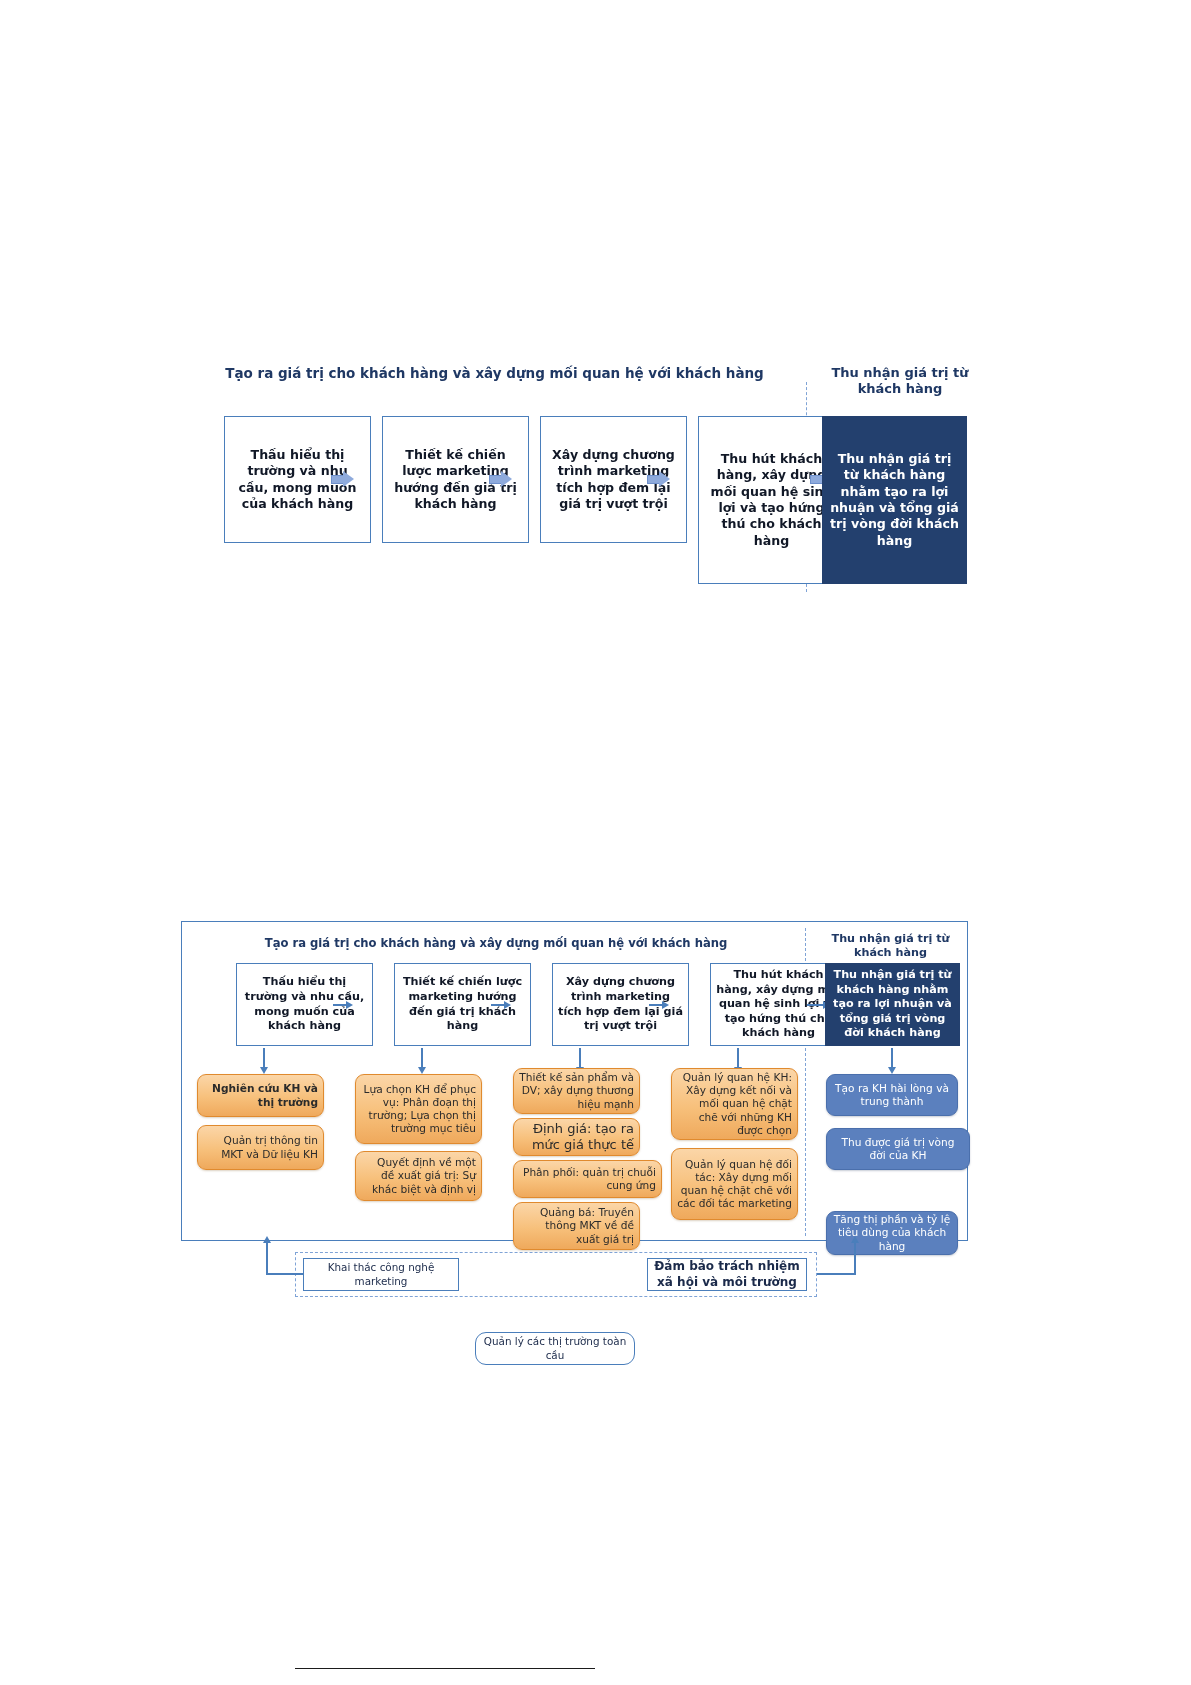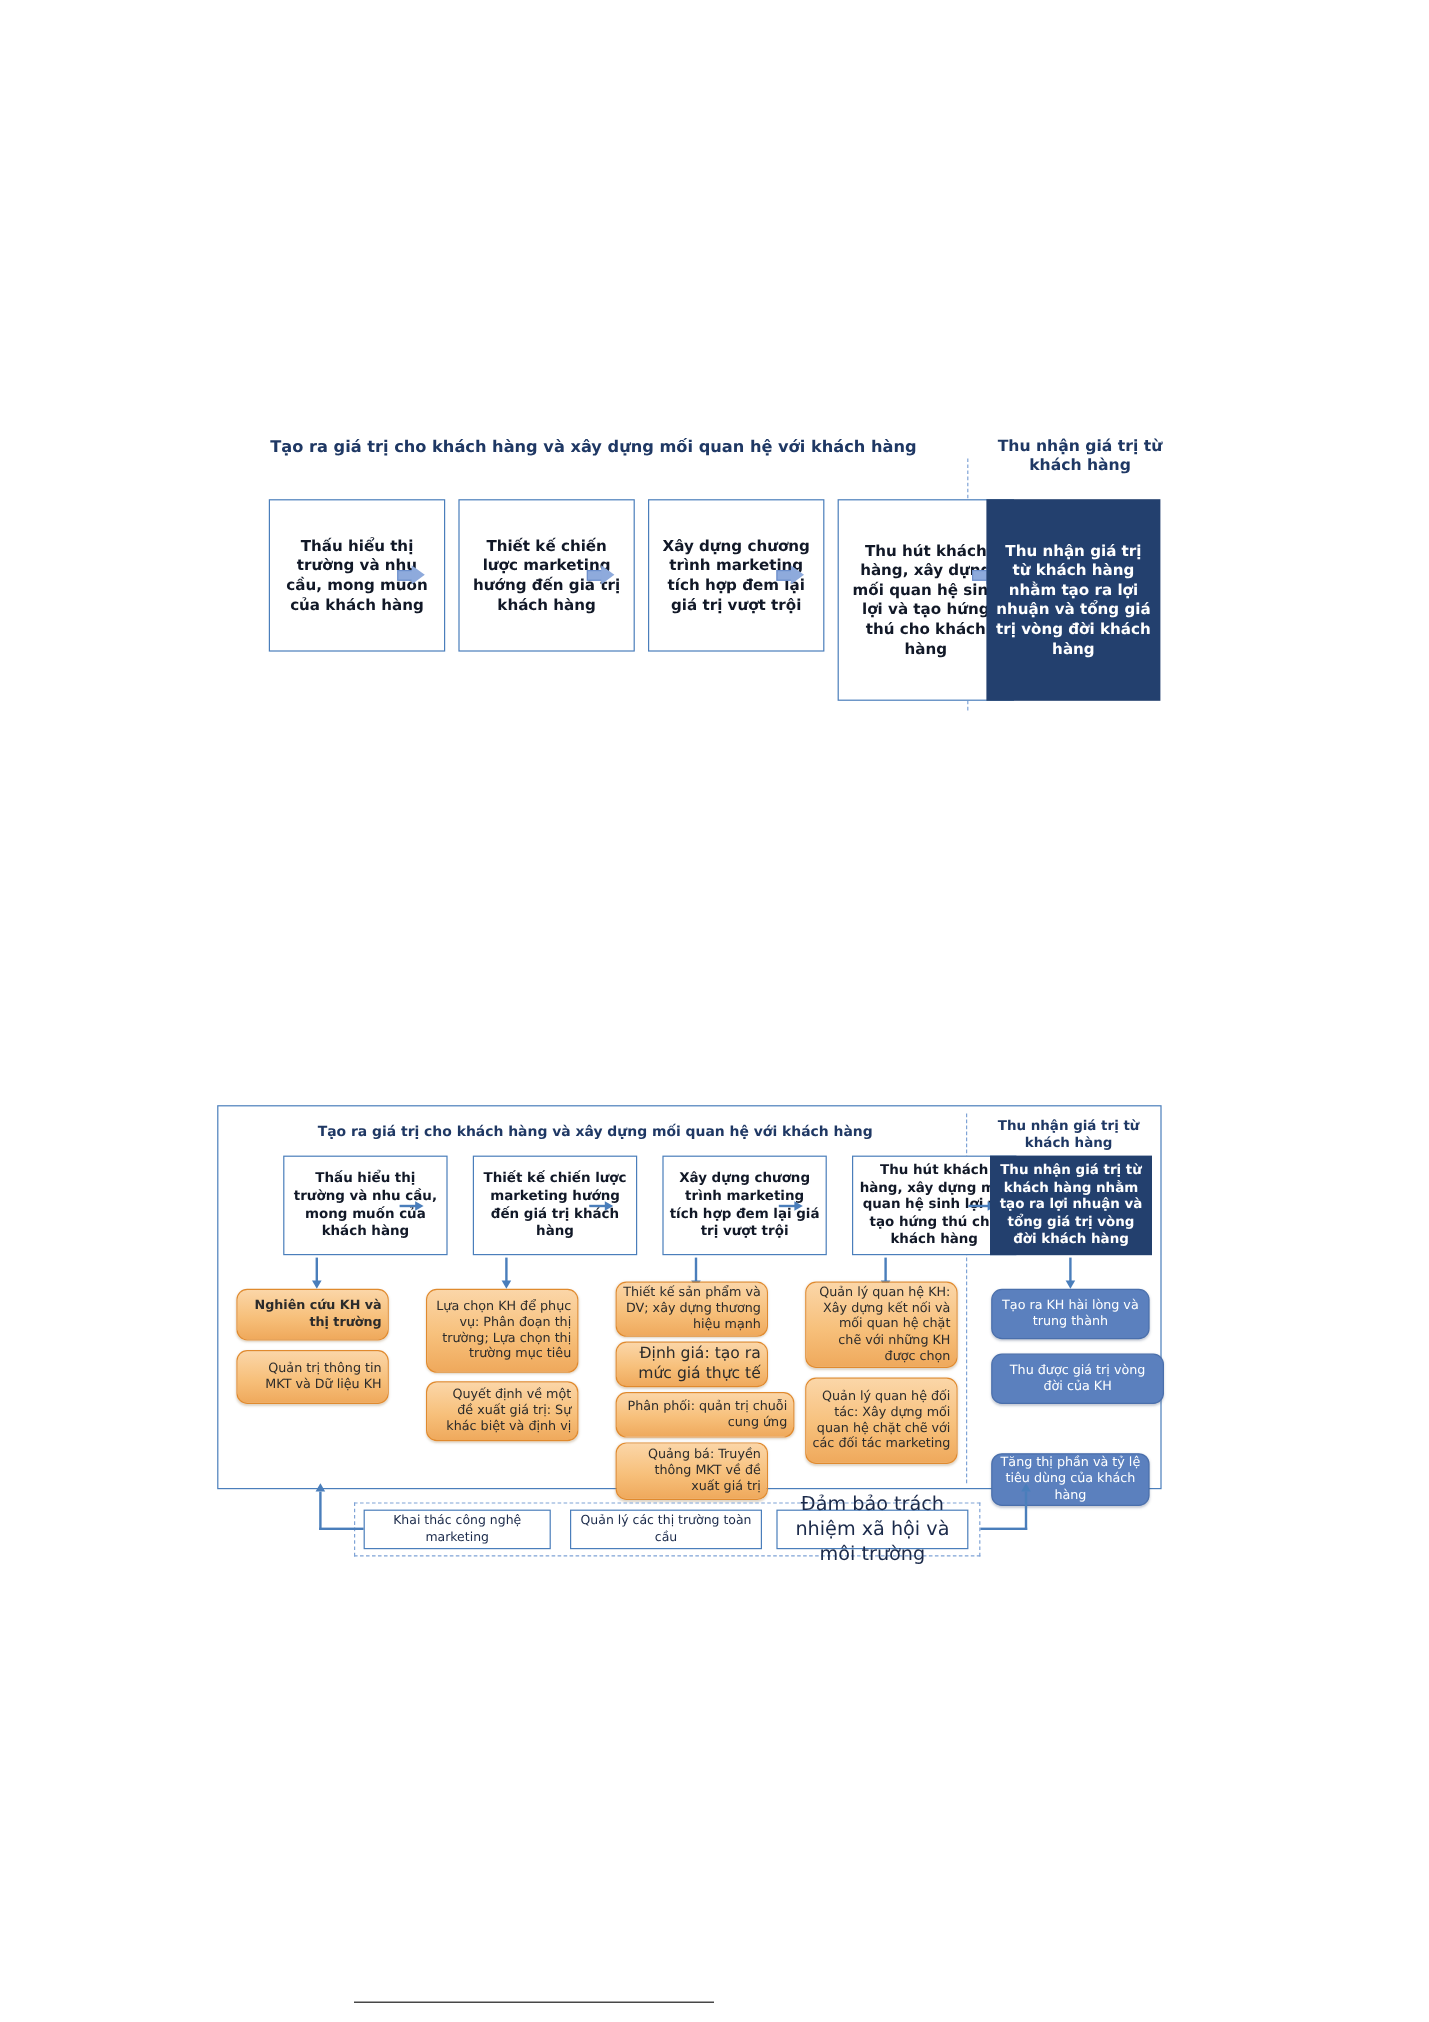--- a/index.html
+++ b/index.html
@@ -190,22 +190,22 @@
     <div class="pill-orange" style="left:671px;top:1068px;width:127px;height:72px;font-size:10.6px;padding:0 5px;">Quản lý quan hệ KH: Xây dựng kết nối và mối quan hệ chặt chẽ với những KH được chọn</div>
     <div class="pill-orange" style="left:671px;top:1148px;width:127px;height:72px;font-size:10.6px;padding:0 5px;">Quản lý quan hệ đối tác: Xây dựng mối quan hệ chặt chẽ với các đối tác marketing</div>
 
     <div class="pill-blue" style="left:826px;top:1074px;width:132px;height:42px;font-size:10.6px;padding:0 5px;">Tạo ra KH hài lòng và trung thành</div>
     <div class="pill-blue" style="left:826px;top:1128px;width:144px;height:42px;font-size:10.6px;padding:0 5px;">Thu được giá trị vòng đời của KH</div>
     <div class="pill-blue" style="left:826px;top:1182px;width:132px;height:44px;font-size:10.6px;padding:0 5px;margin-top:29px;">Tăng thị phần và tỷ lệ tiêu dùng của khách hàng</div>
 
     <div class="dashframe" style="left:295px;top:1252px;width:522px;height:45px;"></div>
 
     <div class="boxdash" style="left:303px;top:1258px;width:156px;height:33px;font-size:10.4px;padding:0 5px;">Khai thác công nghệ marketing</div>
-    <div class="boxdash" style="left:475px;top:1258px;width:160px;height:33px;font-size:10.4px;padding:0 5px;">Quản lý các thị trường toàn cầu</div>
-    <div class="boxdash" style="left:647px;top:1258px;width:160px;height:33px;font-size:16px;padding:0 5px;">Đảm bảo trách nhiệm xã hội và môi trường</div>
+    <div class="boxdash" style="left:475px;top:1332px;width:160px;height:33px;font-size:10.4px;padding:0 5px;border-radius:11px;">Quản lý các thị trường toàn cầu</div>
+    <div class="boxdash" style="left:647px;top:1258px;width:160px;height:33px;font-size:12px;padding:0 5px;font-weight:bold;">Đảm bảo trách nhiệm xã hội và môi trường</div>
 
     <div class="line" style="left:266px;top:1273px;width:37px;height:2.2px;"></div>
     <div class="line" style="left:266px;top:1243px;width:2.2px;height:32px;"></div>
     <div class="arrow-d" style="left:262.6px;top:1236px;width:9px;height:9px;">
       <div class="head" style="top:0;border-top:none;border-bottom:7px solid #4A7EBB;"></div>
     </div>
 
     <div class="line" style="left:817px;top:1273px;width:39px;height:2.2px;"></div>
     <div class="line" style="left:854px;top:1243px;width:2.2px;height:32px;"></div>
     <div class="arrow-d" style="left:850.6px;top:1236px;width:9px;height:9px;">

